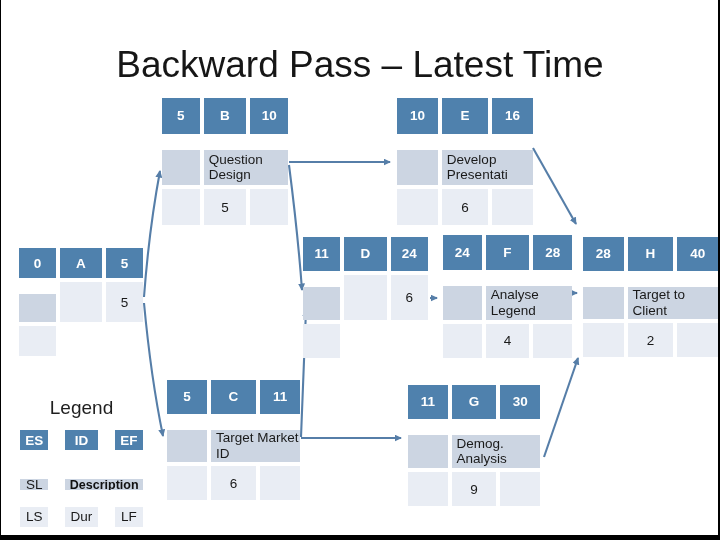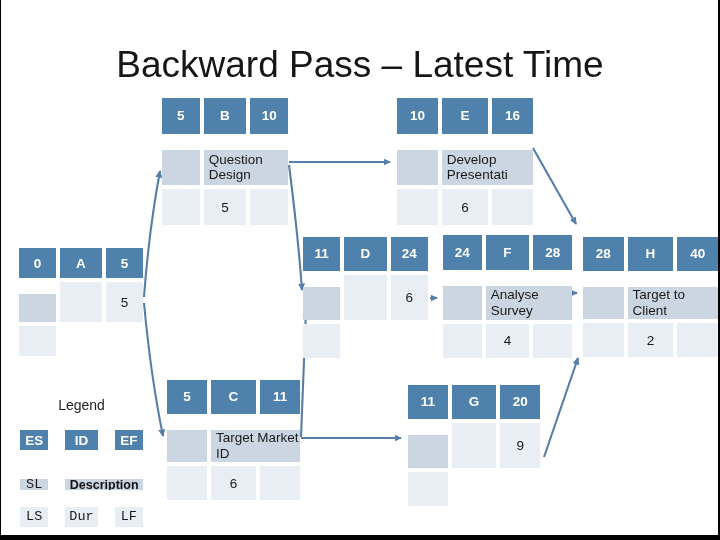--- a/index.html
+++ b/index.html
@@ -32,28 +32,28 @@
   .cell{display:flex;align-items:center;justify-content:center;overflow:hidden;}
   .hdr{background:var(--blue);color:#ffffff;font-weight:bold;font-size:13.5px;}
   .mid{background:var(--desc);margin-top:12px;}
   .desc{
     grid-column:2 / 4;justify-content:flex-start;text-align:left;
     padding-left:5px;font-size:13.5px;line-height:1.15;color:#1a1a1a;
   }
   .bot{background:var(--calc);font-size:13.5px;color:#1a1a1a;}
   .legend-title{
     position:absolute;left:20px;top:397px;width:123px;
-    text-align:center;font-size:14px;color:#1f1f1f;
+    text-align:center;font-size:19px;color:#1f1f1f;
   }
   .legend{
     position:absolute;left:20px;top:430px;width:123px;height:97px;
     display:grid;grid-template-columns:38fr 43fr 38fr;
     grid-template-rows:29fr 33fr 29fr;gap:17px;
   }
-  .legend .lbl{font-size:13.5px;color:#1a1a1a;font-family:Liberation Mono, monospace;}
+  .legend .lbl{font-size:13.5px;color:#1a1a1a;}
   .legend .ldesc{grid-column:2 / 4;font-weight:bold;font-size:12.5px;color:#111;}
   .frame-bottom{position:absolute;left:0;top:536px;width:720px;height:4px;background:#000;}
 </style>
 </head>
 <body>
 
 <div id="slide">
 <div id="stage">
 
   <div class="title">Backward Pass – Latest Time</div>
@@ -115,21 +115,21 @@
     <div class="cell mid"></div>
     <div class="cell bot"></div>
     <div class="cell bot">6</div>
     <div class="cell bot"></div>
   </div>
         <div class="node" style="left: 443px; top: 235px; width: 129px; height: 123px;">
     <div class="cell hdr">24</div>
     <div class="cell hdr">F</div>
     <div class="cell hdr">28</div>
     <div class="cell mid"></div>
-    <div class="cell mid desc">Analyse Survey</div>
+    <div class="cell mid desc">Analyse Legend</div>
     <div class="cell bot"></div>
     <div class="cell bot">4</div>
     <div class="cell bot"></div>
   </div>
         <div class="node" style="left: 583px; top: 237px; width: 135px; height: 120px;">
     <div class="cell hdr">28</div>
     <div class="cell hdr">H</div>
     <div class="cell hdr">40</div>
     <div class="cell mid"></div>
     <div class="cell mid desc">Target to Client</div>
@@ -143,22 +143,23 @@
     <div class="cell hdr">11</div>
     <div class="cell mid"></div>
     <div class="cell mid desc">Target Market ID</div>
     <div class="cell bot"></div>
     <div class="cell bot">6</div>
     <div class="cell bot"></div>
   </div>
         <div class="node" style="left: 408px; top: 385px; width: 132px; height: 121px;">
     <div class="cell hdr">11</div>
     <div class="cell hdr">G</div>
-    <div class="cell hdr">20</div>
+    <div class="cell hdr">30</div>
     <div class="cell mid"></div>
+    <div class="cell mid desc">Demog. Analysis</div>
     <div class="cell bot"></div>
     <div class="cell bot">9</div>
     <div class="cell bot"></div>
   </div>
       </div>
 
   <div class="legend-title">Legend</div>
   <div class="legend">
     <div class="cell hdr">ES</div>
     <div class="cell hdr">ID</div>

